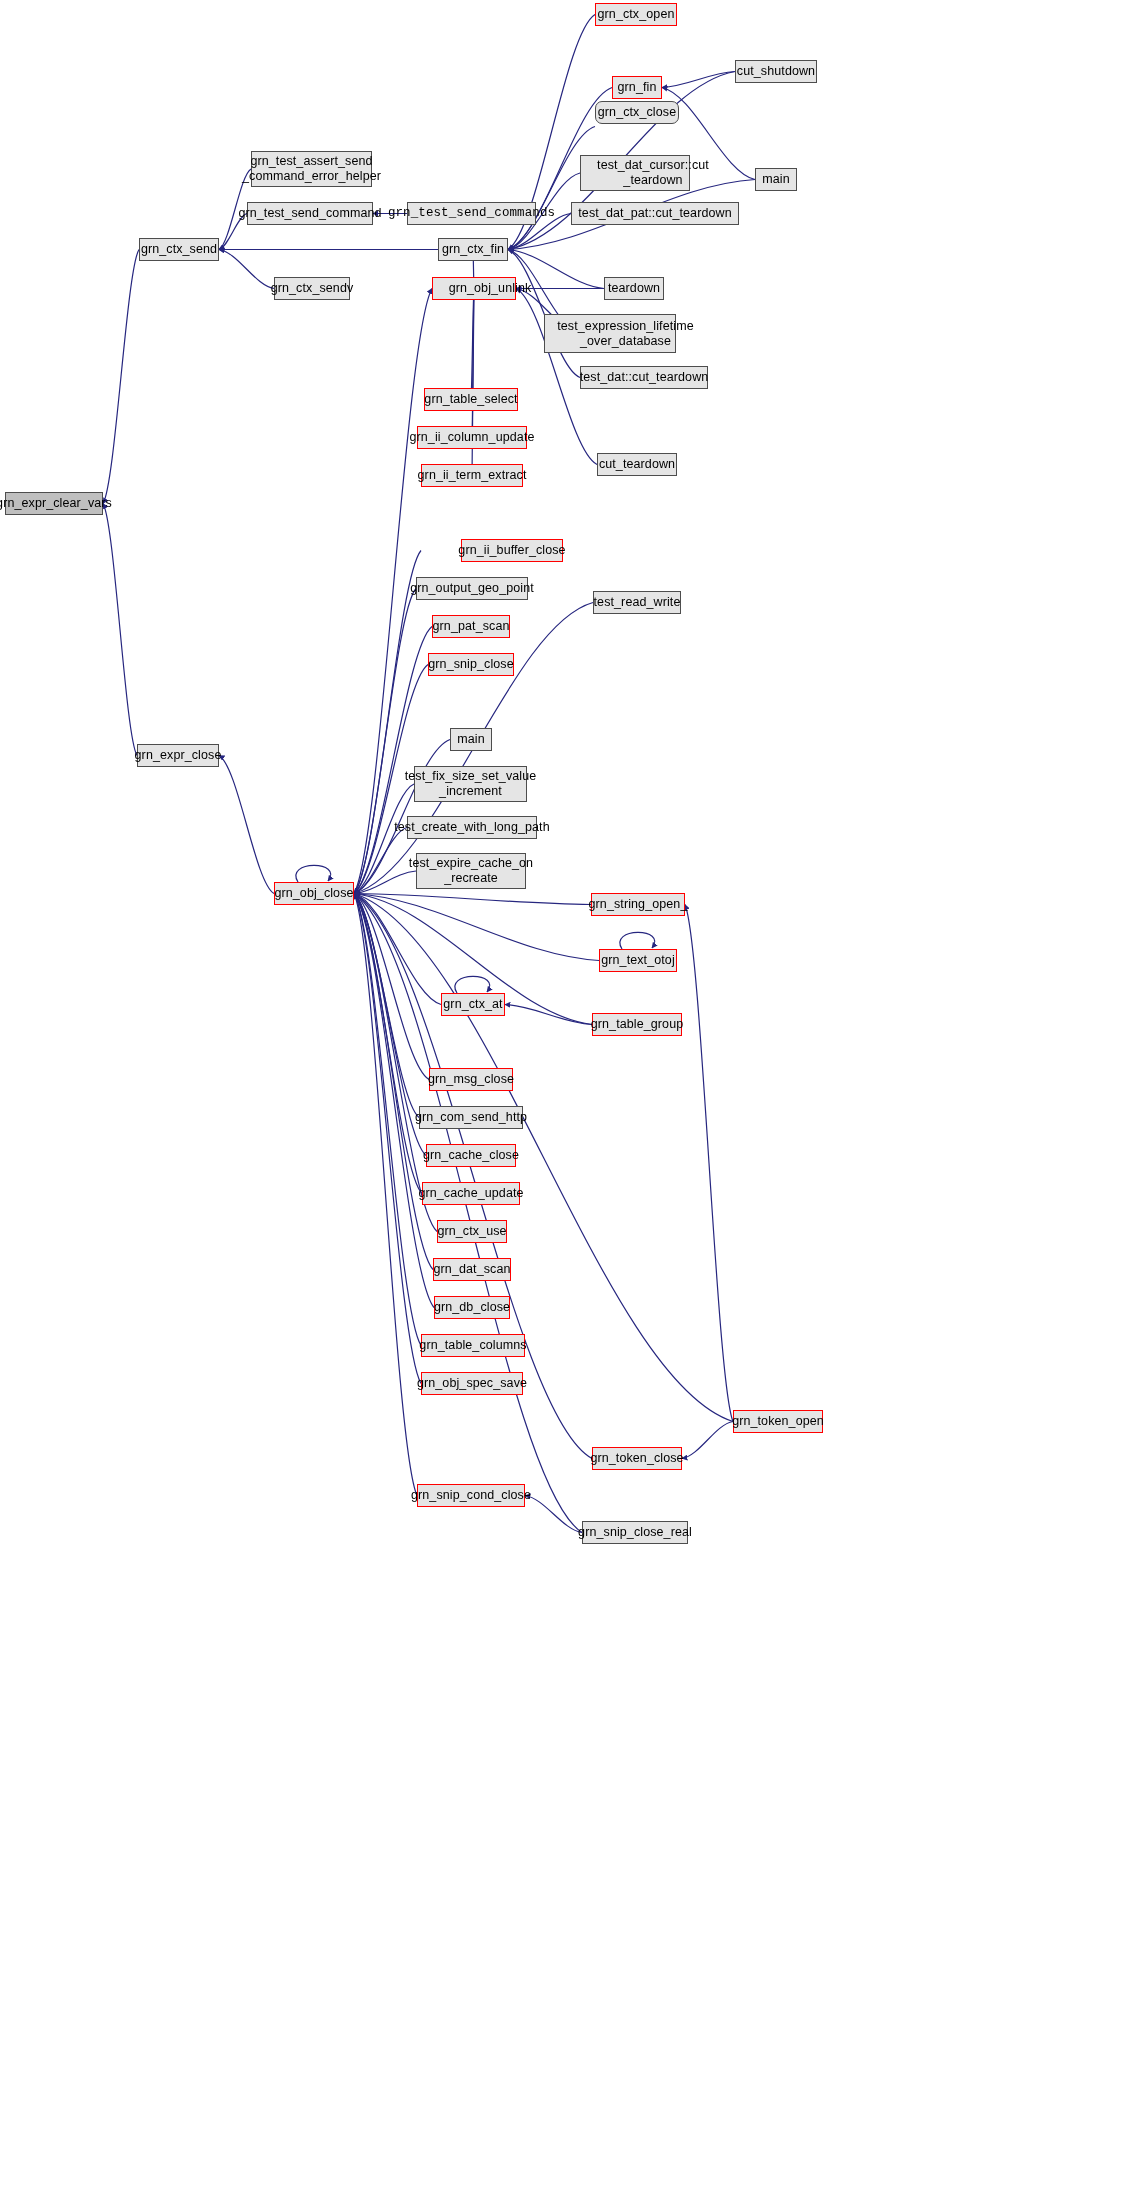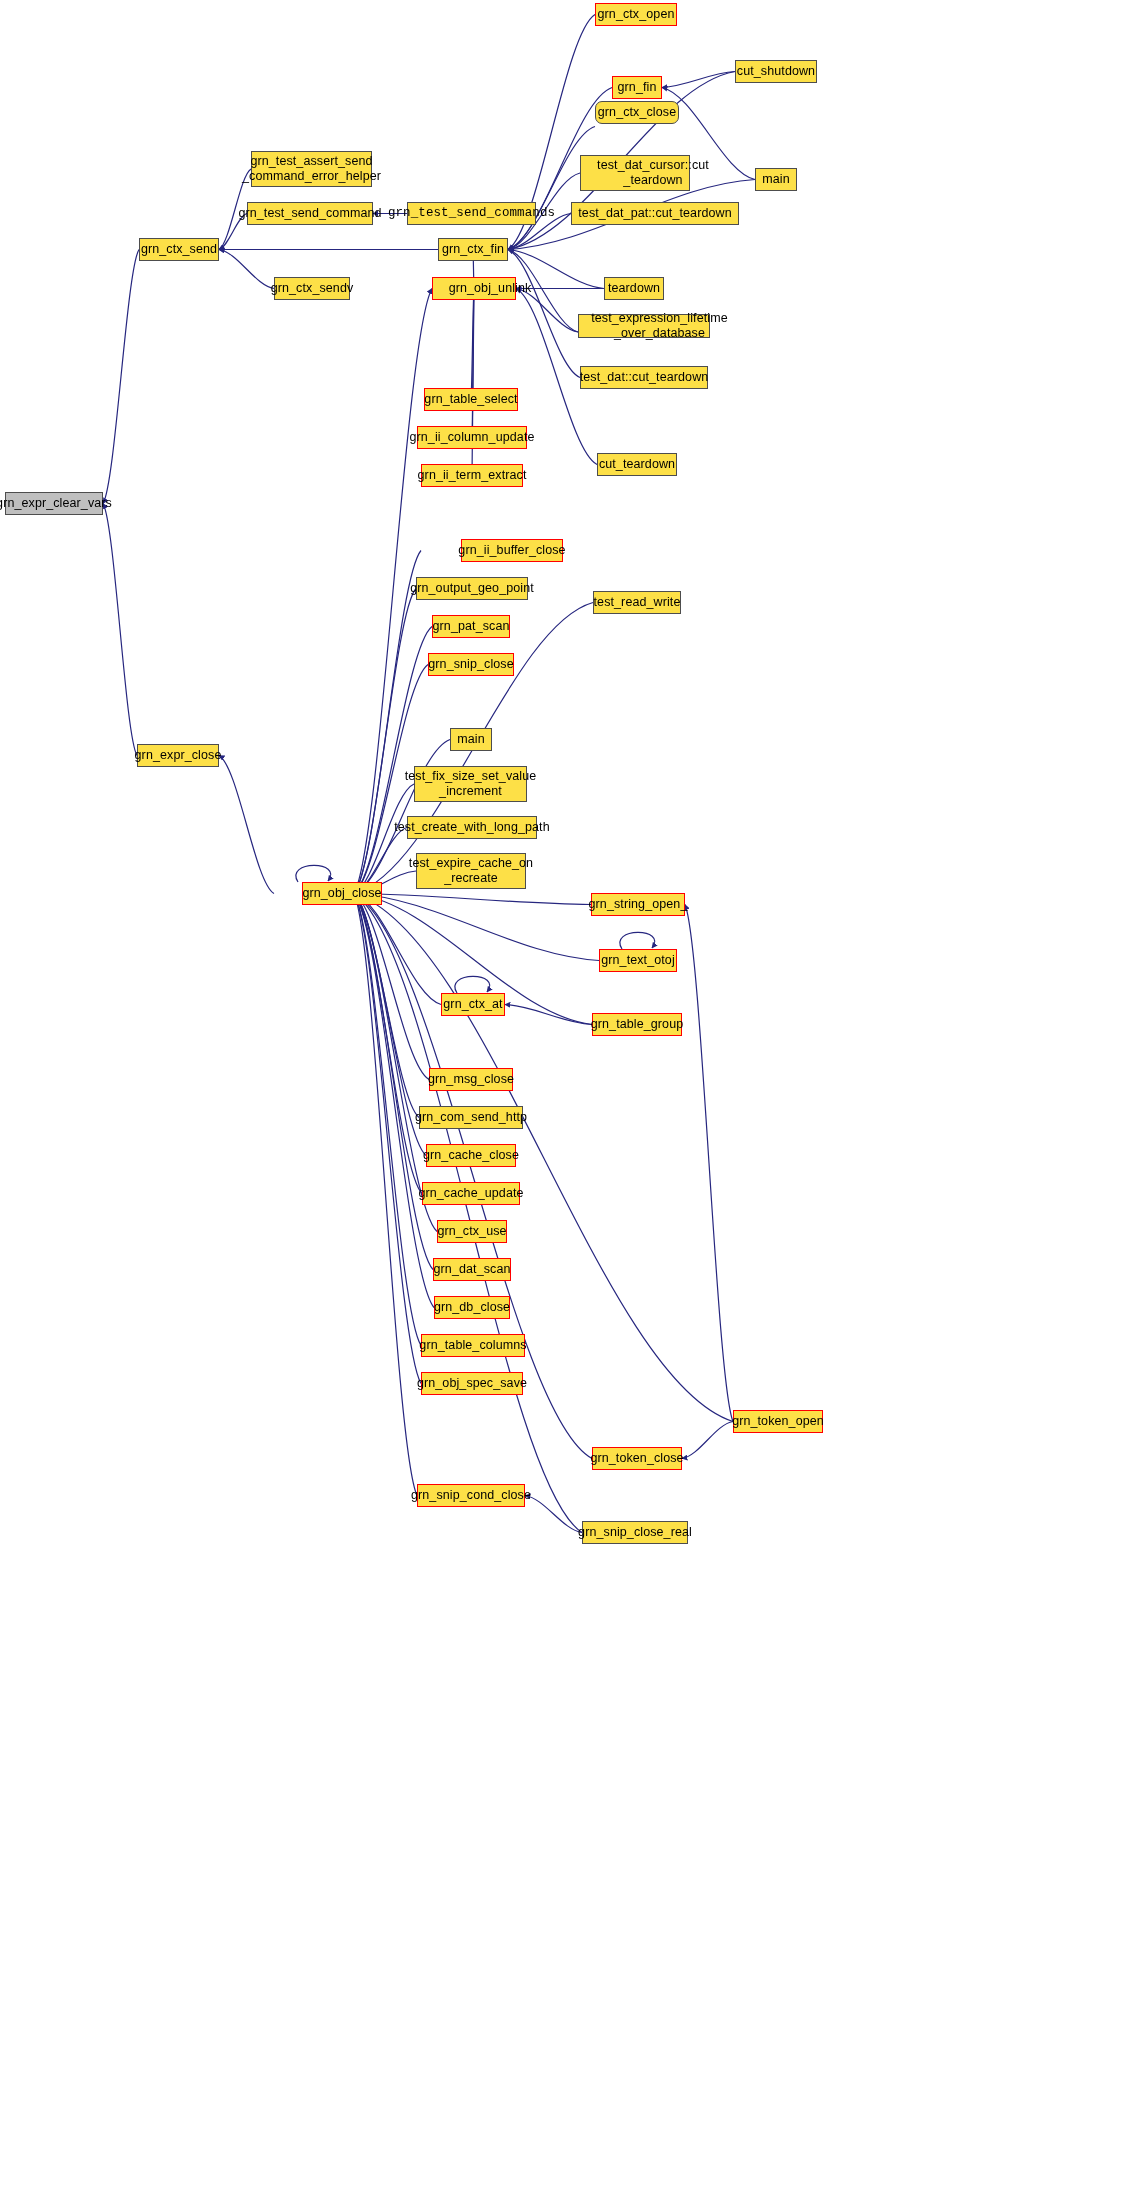--- a/index.html
+++ b/index.html
@@ -24,21 +24,21 @@
     height: 2190px;
     pointer-events: none;
   }
   .node {
     position: absolute;
     box-sizing: border-box;
     display: flex;
     align-items: center;
     justify-content: center;
     text-align: center;
-    background: #fde047;
+    background: #e5e5e5;
     color: #000000;
     font-size: 12.5px;
     line-height: 15px;
     letter-spacing: 0.1px;
     white-space: pre-line;
     padding: 0 4px;
   }
   .node.grey {
     border: 1px solid #4d4d4d;
   }
@@ -138,40 +138,40 @@
       <div class="node red" style="left: 595px; top: 3px; width: 82px; height: 23px;">grn_ctx_open</div>
       <div class="node grey" style="left: 735px; top: 60px; width: 82px; height: 23px;">cut_shutdown</div>
       <div class="node red" style="left: 612px; top: 76px; width: 50px; height: 23px;">grn_fin</div>
       <div class="node grey" style="left: 595px; top: 101px; width: 84px; height: 23px; border-radius: 7px;">grn_ctx_close</div>
       <div class="node grey" style="left: 580px; top: 155px; width: 110px; height: 36px; padding-left: 40px;">test_dat_cursor::cut
 _teardown</div>
       <div class="node grey" style="left: 755px; top: 168px; width: 42px; height: 23px;">main</div>
       <div class="node grey" style="left: 571px; top: 202px; width: 168px; height: 23px;">test_dat_pat::cut_teardown</div>
       <div class="node red" style="left: 432px; top: 277px; width: 84px; height: 23px; padding-left: 36px;">grn_obj_unlink</div>
       <div class="node grey" style="left: 604px; top: 277px; width: 60px; height: 23px;">teardown</div>
-      <div class="node grey" style="left: 578px; top: 314px; width: 132px; height: 24px; padding-left: 35px;">test_expression_lifetime
+      <div class="node grey" style="left: 544px; top: 314px; width: 132px; height: 39px; padding-left: 35px;">test_expression_lifetime
 _over_database</div>
       <div class="node grey" style="left: 580px; top: 366px; width: 128px; height: 23px;">test_dat::cut_teardown</div>
       <div class="node red" style="left: 424px; top: 388px; width: 94px; height: 23px;">grn_table_select</div>
       <div class="node red" style="left: 417px; top: 426px; width: 110px; height: 23px;">grn_ii_column_update</div>
       <div class="node red" style="left: 421px; top: 464px; width: 102px; height: 23px;">grn_ii_term_extract</div>
       <div class="node grey" style="left: 597px; top: 453px; width: 80px; height: 23px;">cut_teardown</div>
       <div class="node red" style="left: 421px; top: 539px; width: 102px; height: 23px; margin-left: 40px;">grn_ii_buffer_close</div>
       <div class="node grey" style="left: 416px; top: 577px; width: 112px; height: 23px;">grn_output_geo_point</div>
       <div class="node grey" style="left: 593px; top: 591px; width: 88px; height: 23px;">test_read_write</div>
       <div class="node red" style="left: 432px; top: 615px; width: 78px; height: 23px;">grn_pat_scan</div>
       <div class="node red" style="left: 428px; top: 653px; width: 86px; height: 23px;">grn_snip_close</div>
       <div class="node grey" style="left: 450px; top: 728px; width: 42px; height: 23px;">main</div>
       <div class="node grey" style="left: 414px; top: 766px; width: 113px; height: 36px;">test_fix_size_set_value
 _increment</div>
       <div class="node grey" style="left: 407px; top: 816px; width: 130px; height: 23px;">test_create_with_long_path</div>
       <div class="node grey" style="left: 416px; top: 853px; width: 110px; height: 36px;">test_expire_cache_on
 _recreate</div>
       <div class="node grey" style="left: 137px; top: 744px; width: 82px; height: 23px;">grn_expr_close</div>
-      <div class="node red" style="left: 274px; top: 882px; width: 80px; height: 23px; margin-left: 28px;">grn_obj_close</div>
+      <div class="node red" style="left: 274px; top: 882px; width: 80px; height: 23px;">grn_obj_close</div>
       <div class="node red" style="left: 591px; top: 893px; width: 94px; height: 23px;">grn_string_open_</div>
       <div class="node red" style="left: 599px; top: 949px; width: 78px; height: 23px;">grn_text_otoj</div>
       <div class="node red" style="left: 441px; top: 993px; width: 64px; height: 23px;">grn_ctx_at</div>
       <div class="node red" style="left: 592px; top: 1013px; width: 90px; height: 23px;">grn_table_group</div>
       <div class="node red" style="left: 429px; top: 1068px; width: 84px; height: 23px;">grn_msg_close</div>
       <div class="node grey" style="left: 419px; top: 1106px; width: 104px; height: 23px;">grn_com_send_http</div>
       <div class="node red" style="left: 426px; top: 1144px; width: 90px; height: 23px;">grn_cache_close</div>
       <div class="node red" style="left: 422px; top: 1182px; width: 98px; height: 23px;">grn_cache_update</div>
       <div class="node red" style="left: 437px; top: 1220px; width: 70px; height: 23px;">grn_ctx_use</div>
       <div class="node red" style="left: 433px; top: 1258px; width: 78px; height: 23px;">grn_dat_scan</div>

